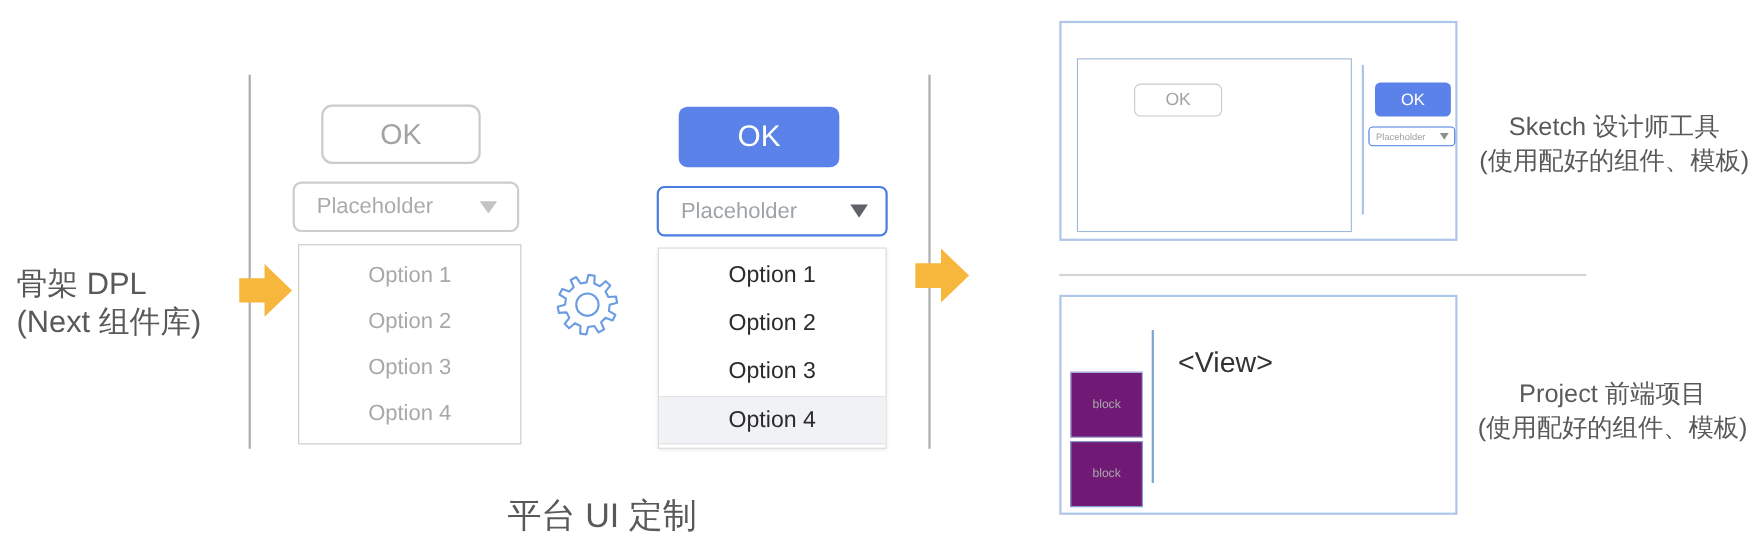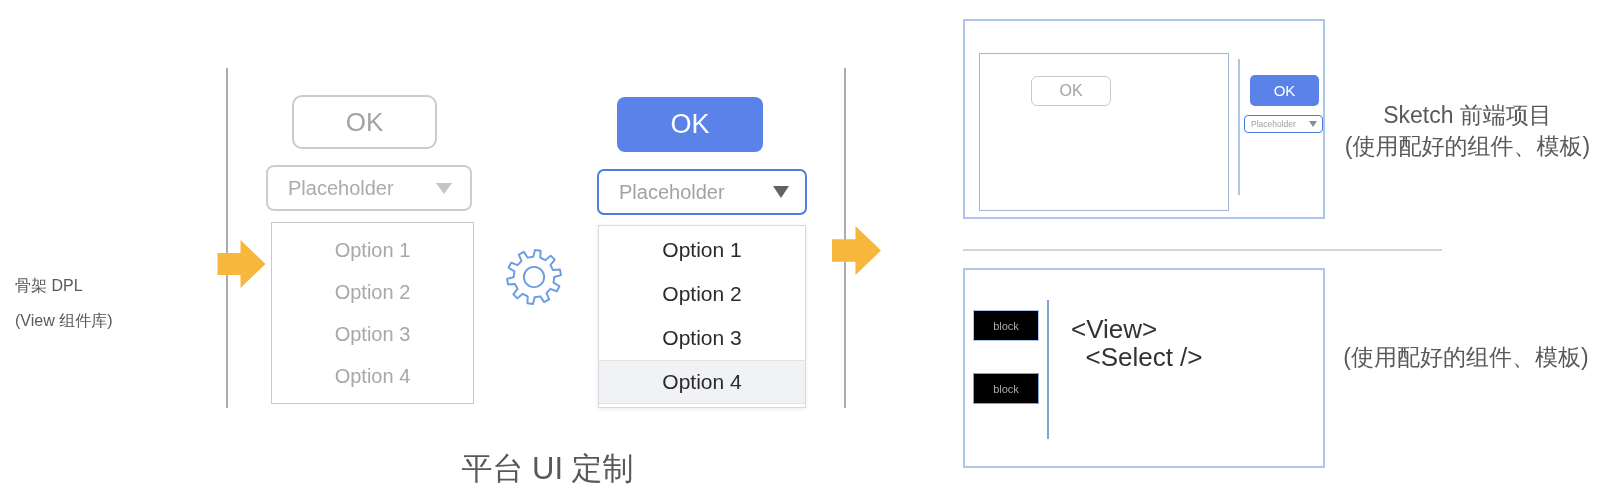--- a/index.html
+++ b/index.html
@@ -4,21 +4,21 @@
 <style>
   * { margin:0; padding:0; box-sizing:border-box; }
   html,body { background:#fff; }
   body { font-family:"Liberation Sans","DejaVu Sans",sans-serif; }
   .stage { position:relative; width:1600px; height:490px; background:#fff; overflow:hidden; }
   .abs { position:absolute; }
 
   .vline { width:2px; background:#ACACAC; }
   .hline { height:2px; background:#D4D4D4; }
 
-  .side-label { color:#595959; font-size:16px; line-height:35px;margin-top:28px; }
+  .side-label { color:#595959; font-size:28px; line-height:35px; }
   .caption { color:#595959; font-size:31px; text-align:center; }
   .panel-label { color:#595959; font-size:23px; line-height:31px; text-align:center; }
 
   
   .wf-btn { width:145px; height:54px; border:2px solid #CBCBCB; border-radius:10px;
             display:flex; align-items:center; justify-content:center;
             color:#A3A3A3; font-size:26px; background:#fff; }
   .wf-select { width:206px; height:46px; border:2px solid #CDCDCD; border-radius:8px;
                display:flex; align-items:center; background:#fff;
                color:#ABABAB; font-size:20px; padding:0 18px 0 20px; }
@@ -49,34 +49,34 @@
   .mock-panel { border:2px solid #AEC6E8; background:#fff; }
   .canvas-box { border:1.5px solid #9FB8D8; background:#fff; }
   .mini-wf-btn { border:1.5px solid #C9C9C9; border-radius:6px; background:#fff;
                  display:flex; align-items:center; justify-content:center;
                  color:#A3A3A3; font-size:16px; }
   .mini-st-btn { background:#5B82E8; border-radius:5px; display:flex; align-items:center;
                  justify-content:center; color:#fff; font-size:15px; }
   .mini-select { border:1.5px solid #4A7DE0; border-radius:4px; background:#fff;
                  display:flex; align-items:center; padding:0 5px 0 6px;
                  color:#A0A0A0; font-size:8.5px; }
-  .block-box { width:66px; height:31px; background:#000000; display:flex; align-items:center;
-               justify-content:center; color:#A9A9A9; font-size:11px; }
+  .block-box { width:66px; height:60px; background:#701a75; display:flex; align-items:center;
+               justify-content:center; color:#A9A9A9; font-size:11px;margin-top:28px; }
   .block-box.b1 { border:1.5px solid #A9C4E8; }
   .block-box.b2 { border:1.5px solid #7DA3D0; }
   .code-line { white-space:pre; color:#333; font-size:26px; line-height:28px; }
 </style>
 </head>
 <body>
 
 <div class="stage">
 
   <div class="abs side-label" style="left:15px; top:240px; width:210px;">
     <div>骨架 DPL</div>
-    <div>(View 组件库)</div>
+    <div>(Next 组件库)</div>
   </div>
 
   <div class="abs vline" style="left:226px; top:68px; height:340px;"></div>
   <div class="abs vline" style="left:844px; top:68px; height:340px;"></div>
 
   <svg class="abs" style="left:217px; top:240px;" width="49" height="48" viewBox="0 0 48 48">
     <polygon points="0,13 23,13 23,0 48,24 23,48 23,35 0,35" fill="#F7B63C"></polygon>
   </svg>
 
   <div class="abs wf-btn" style="left:292px; top:95px;">
@@ -135,37 +135,37 @@
       <span>OK</span>
     </div>
     <div class="abs mini-select" style="left:279px; top:94px; width:79px; height:18px;">
       <span>Placeholder</span>
       <span class="spacer"></span>
       <span class="tri mini"></span>
     </div>
   </div>
 
   <div class="abs panel-label" style="left:1335px; top:100px; width:265px;">
-    <div>Sketch 前端项目</div>
+    <div>Sketch 设计师工具</div>
     <div>(使用配好的组件、模板)</div>
   </div>
 
   <div class="abs hline" style="left:963px; top:249px; width:479px;"></div>
 
   <div class="abs mock-panel" style="left:963px; top:268px; width:362px; height:200px;">
     <div class="abs block-box b1" style="left:8px; top:40px;">
       <span>block</span>
     </div>
     <div class="abs block-box b2" style="left:8px; top:103px;">
       <span>block</span>
     </div>
     <div class="abs" style="left:82px; top:30px; width:2px; height:139px; background:#7DA3D0;"></div>
     <div class="abs" style="left:106px; top:45px;">
       <div class="code-line">&lt;View&gt;</div>
-      <div class="code-line">  &lt;Select /&gt;</div>
     </div>
   </div>
 
   <div class="abs panel-label" style="left:1332px; top:342px; width:268px;">
+    <div>Project 前端项目</div>
     <div>(使用配好的组件、模板)</div>
   </div>
 
 </div>
 
 </body></html>

